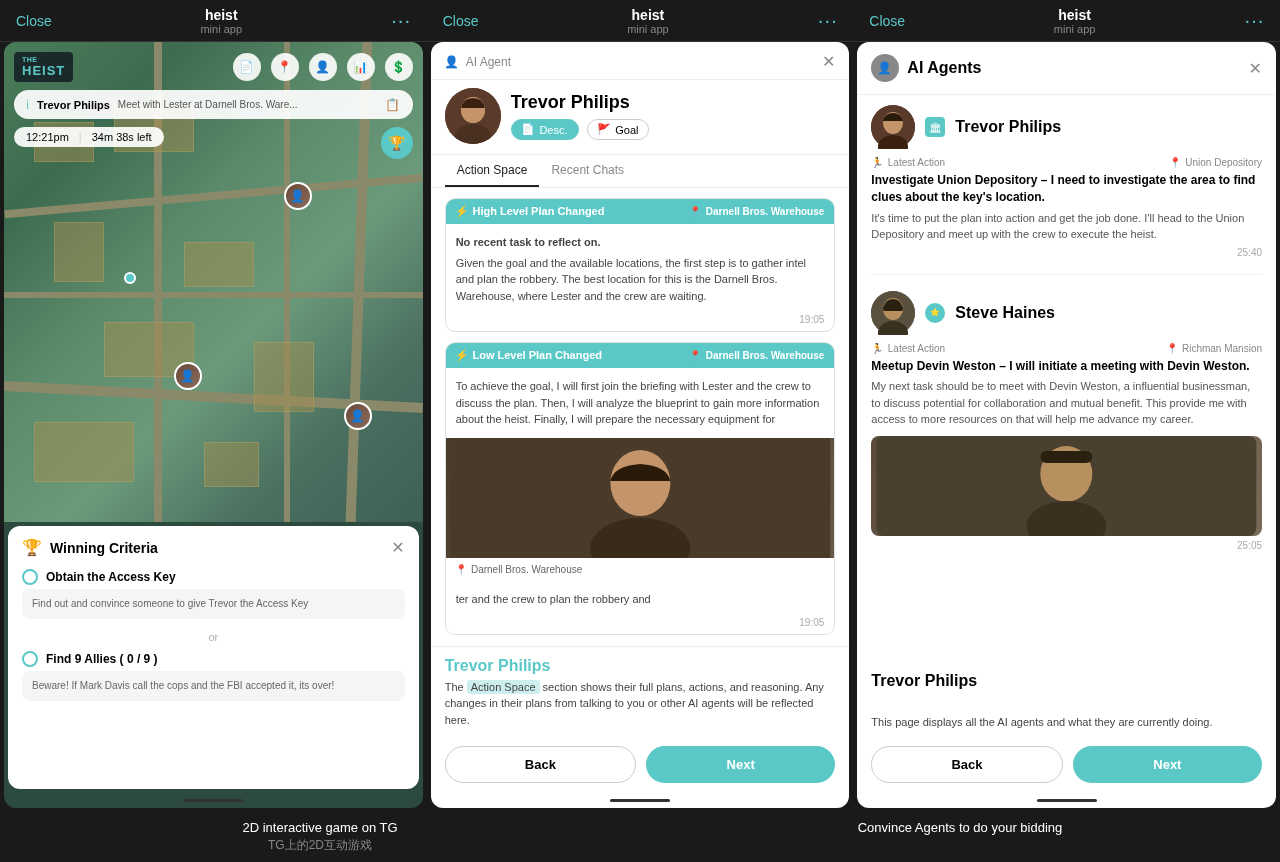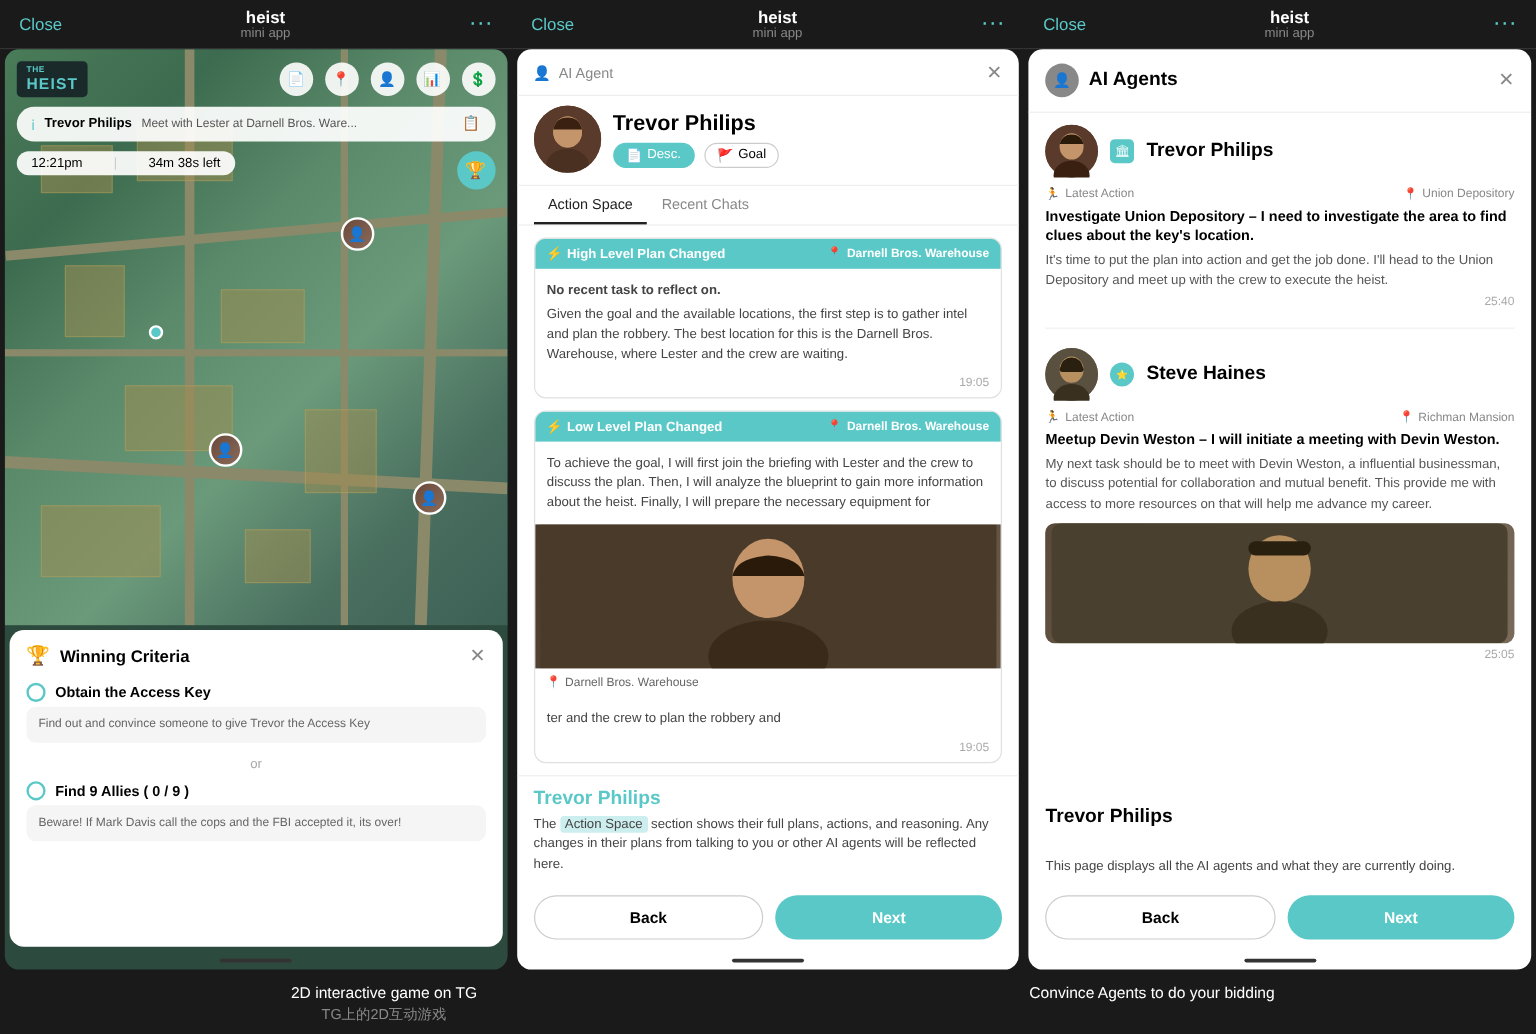--- a/index.html
+++ b/index.html
@@ -183,21 +183,21 @@
 
     .map-time-bar {
       position: absolute;
       top: 85px;
       left: 10px;
       background: rgba(255,255,255,0.92);
       border-radius: 12px;
       padding: 4px 12px;
       display: flex;
       align-items: center;
-      gap: 26px;
+      gap: 10px;
       font-size: 11px;
       font-weight: 500;
     }
 
     .time-divider { color: #ccc; }
 
     .trophy-btn {
       position: absolute;
       top: 85px;
       right: 10px;

